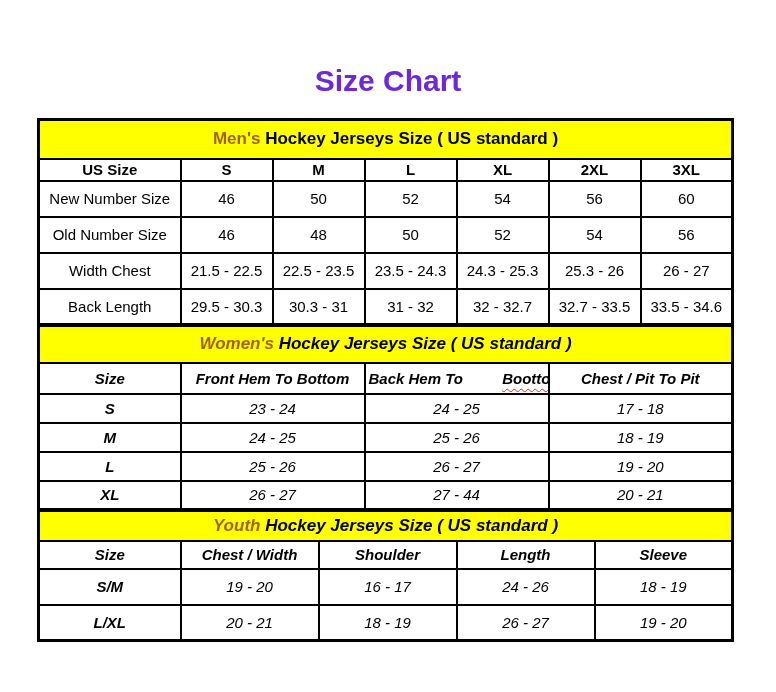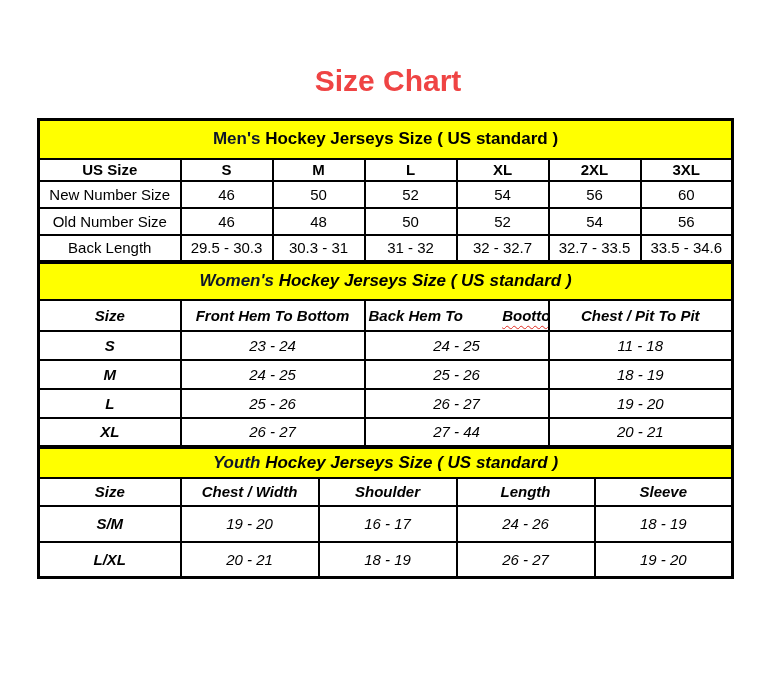--- a/index.html
+++ b/index.html
@@ -4,42 +4,42 @@
 <style>
   html,body{margin:0;padding:0;}
   body{
     width:776px;height:692px;background:#ffffff;color:#000;
     font-family:"Liberation Sans",sans-serif;
     -webkit-font-smoothing:antialiased;
   }
   h1.page-title{
     margin:0 0 20px 0;padding-top:64px;
     text-align:center;font-size:30px;line-height:34px;font-weight:bold;
-    color:#ef4444;letter-spacing:0px;
+    color:#6d28d9;letter-spacing:0px;
   }
   .tables{margin-left:37px;width:699px;}
   table.size-table{
     border-collapse:collapse;table-layout:fixed;width:697px;
     border:3px solid #000;
   }
   table.size-table + table.size-table{margin-top:-2px;font-style:italic;}
   td{
     border:2px solid #000;text-align:center;vertical-align:middle;
     font-size:15px;padding:0 3px;white-space:nowrap;overflow:hidden;
   }
   tr.band td{
     background:#FFFF00;font-weight:bold;font-size:17px;
   }
-  .accent{color:#0f172a;}
+  .accent{color:#a16207;}
   td.hd{font-weight:bold;}
   td.lbl{font-weight:bold;}
   
   tr.band-m{height:39px;}
   tr.hdr-m{height:22px;}
-  tr.row-m{height:27px;padding-left:11px;}
+  tr.row-m{height:36px;padding-left:11px;}
   tr.band-w{height:37px;}
   tr.hdr-w{height:31px;}
   tr.row-w{height:29px;}
   tr.band-y{height:30px;margin-top:32px;}
   tr.hdr-y{height:28px;}
   tr.row-y{height:36px;}
   .squiggle{
     text-decoration-line:underline;
     text-decoration-style:wavy;
     text-decoration-color:#E02B20;
@@ -87,20 +87,29 @@
         <tr class="row-m">
           <td>Old Number Size</td>
           <td>46</td>
           <td>48</td>
           <td>50</td>
           <td>52</td>
           <td>54</td>
           <td>56</td>
         </tr>
         <tr class="row-m">
+          <td>Width Chest</td>
+          <td>21.5 - 22.5</td>
+          <td>22.5 - 23.5</td>
+          <td>23.5 - 24.3</td>
+          <td>24.3 - 25.3</td>
+          <td>25.3 - 26</td>
+          <td>26 - 27</td>
+        </tr>
+        <tr class="row-m">
           <td>Back Length</td>
           <td>29.5 - 30.3</td>
           <td>30.3 - 31</td>
           <td>31 - 32</td>
           <td>32 - 32.7</td>
           <td>32.7 - 33.5</td>
           <td>33.5 - 34.6</td>
         </tr>
       </tbody>
     </table>
@@ -117,21 +126,21 @@
         <tr class="hdr-w">
           <td class="hd">Size</td>
           <td class="hd">Front Hem To Bottom</td>
           <td class="hd"><span>Back Hem To</span> <span class="squiggle">Boottom</span></td>
           <td class="hd">Chest / Pit To Pit</td>
         </tr>
         <tr class="row-w">
           <td class="lbl">S</td>
           <td>23 - 24</td>
           <td>24 - 25</td>
-          <td>11 - 18</td>
+          <td>17 - 18</td>
         </tr>
         <tr class="row-w">
           <td class="lbl">M</td>
           <td>24 - 25</td>
           <td>25 - 26</td>
           <td>18 - 19</td>
         </tr>
         <tr class="row-w">
           <td class="lbl">L</td>
           <td>25 - 26</td>

